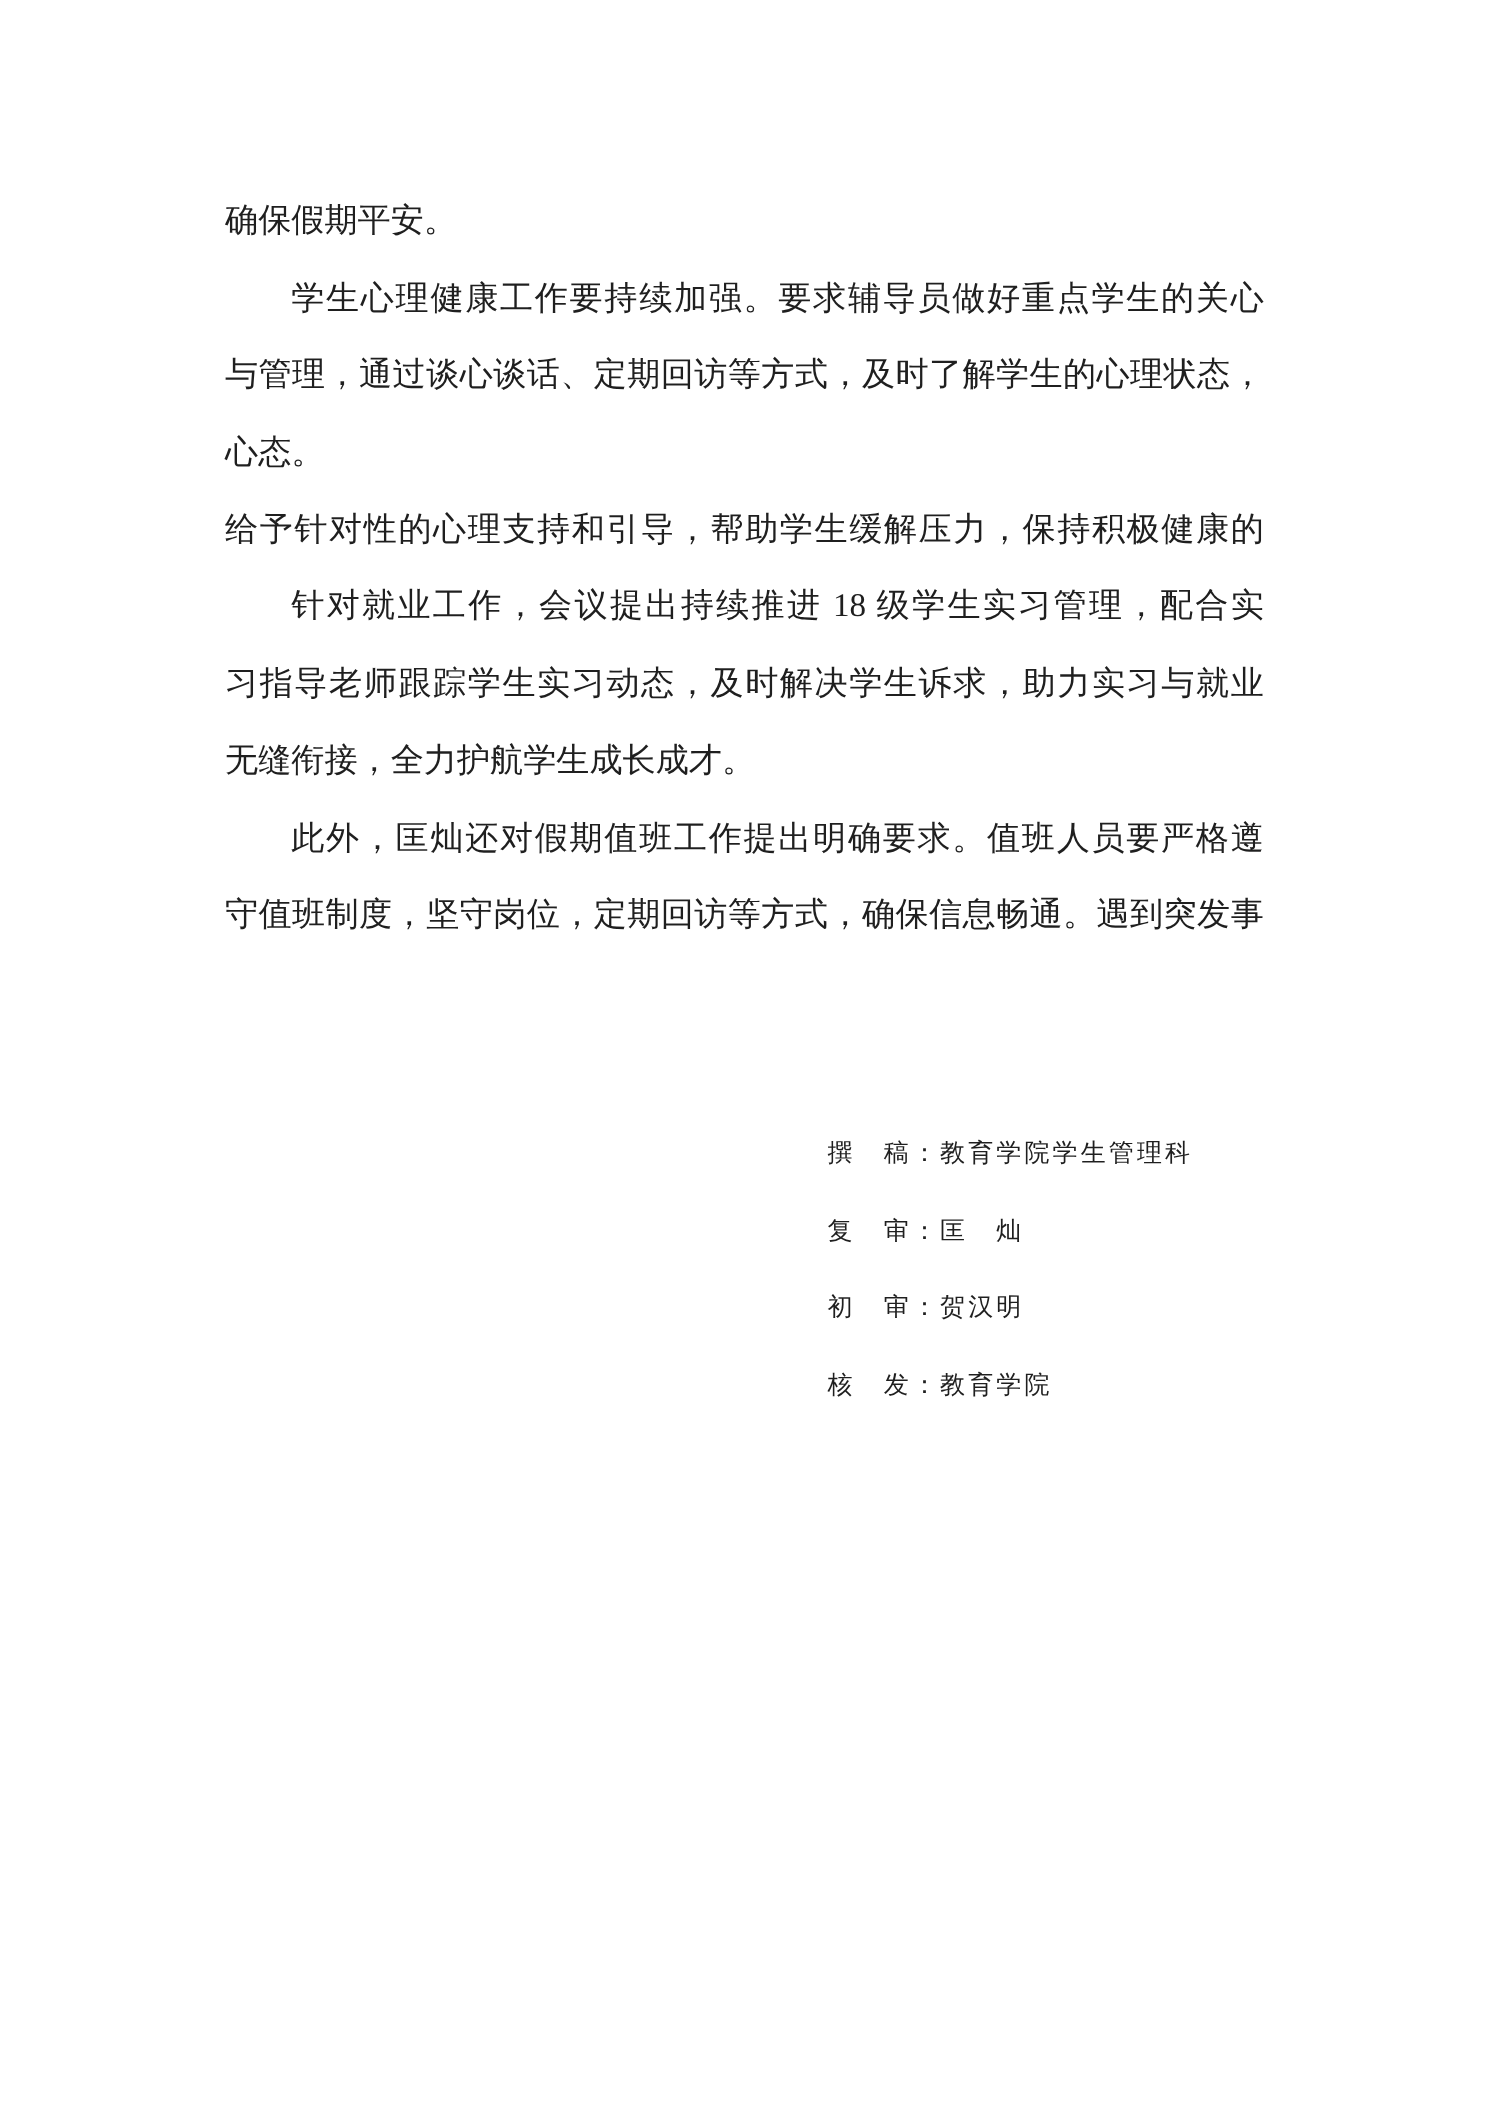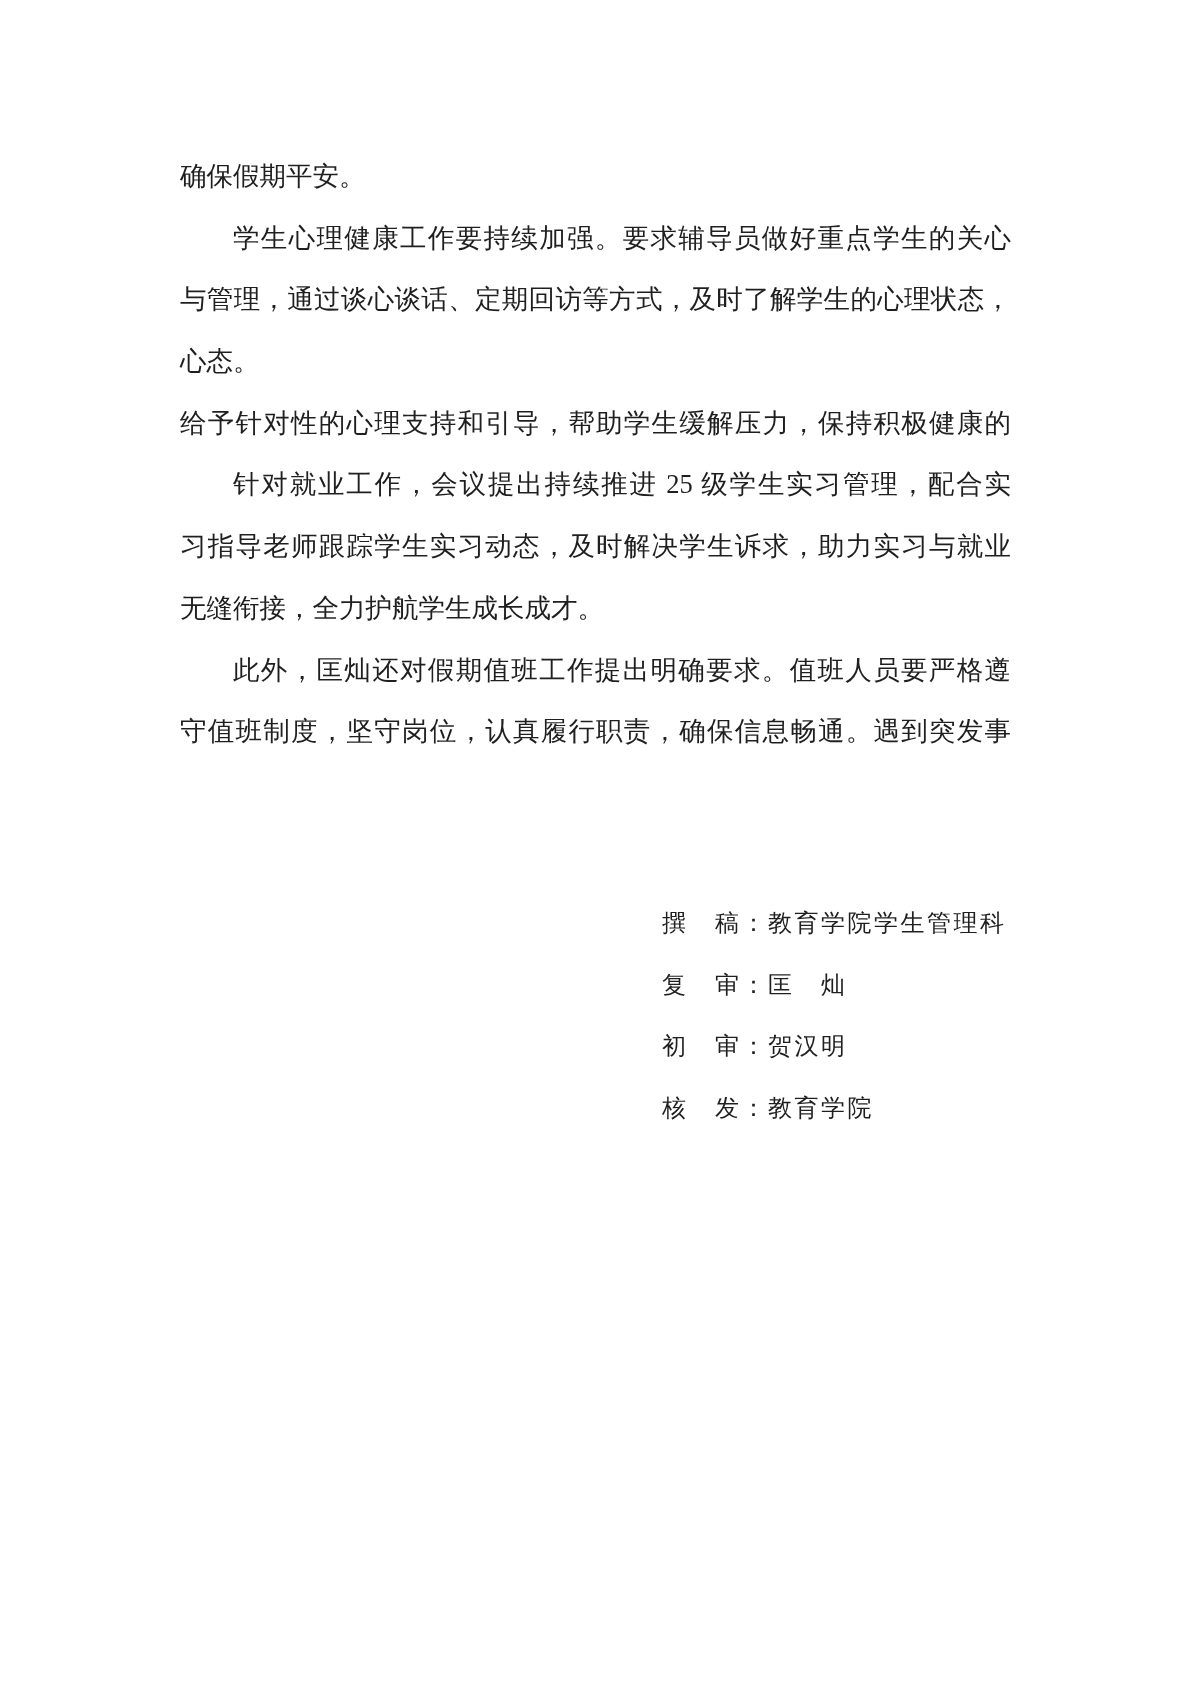--- a/index.html
+++ b/index.html
@@ -44,21 +44,21 @@
     text-justify: inter-character;
   }
 
   .line.indent {
     text-indent: 53px;
   }
 
   .signoff {
     margin-top: 130px;
     margin-left: 482px;
-    font-size: 24px;
+    font-size: 20px;
     line-height: 61.7px;
     letter-spacing: 2.5px;
     font-family: Liberation Serif, serif;
   }
 
   .signoff .line {
     white-space: nowrap;
     text-align: left;
   }
 </style>
@@ -74,28 +74,28 @@
     </div>
 
     <div class="para">
       <div class="line justify indent">学生心理健康工作要持续加强。要求辅导员做好重点学生的关心</div>
       <div class="line justify">与管理，通过谈心谈话、定期回访等方式，及时了解学生的心理状态，</div>
       <div class="line">心态。</div>
       <div class="line justify">给予针对性的心理支持和引导，帮助学生缓解压力，保持积极健康的</div>
     </div>
 
     <div class="para">
-      <div class="line justify indent">针对就业工作，会议提出持续推进 25 级学生实习管理，配合实</div>
+      <div class="line justify indent">针对就业工作，会议提出持续推进 18 级学生实习管理，配合实</div>
       <div class="line justify">习指导老师跟踪学生实习动态，及时解决学生诉求，助力实习与就业</div>
       <div class="line">无缝衔接，全力护航学生成长成才。</div>
     </div>
 
     <div class="para">
       <div class="line justify indent">此外，匡灿还对假期值班工作提出明确要求。值班人员要严格遵</div>
-      <div class="line justify">守值班制度，坚守岗位，认真履行职责，确保信息畅通。遇到突发事</div>
+      <div class="line justify">守值班制度，坚守岗位，定期回访等方式，确保信息畅通。遇到突发事</div>
     </div>
 
     <div class="signoff">
       <div class="line">撰　稿：教育学院学生管理科</div>
       <div class="line">复　审：匡　灿</div>
       <div class="line">初　审：贺汉明</div>
       <div class="line">核　发：教育学院</div>
     </div>
 
   </div>

